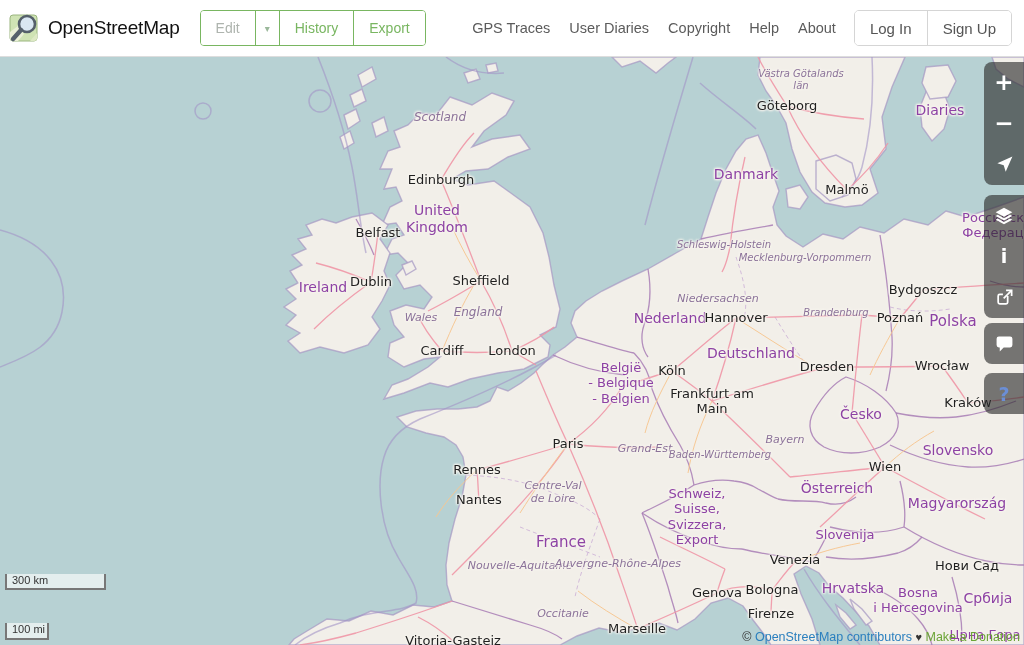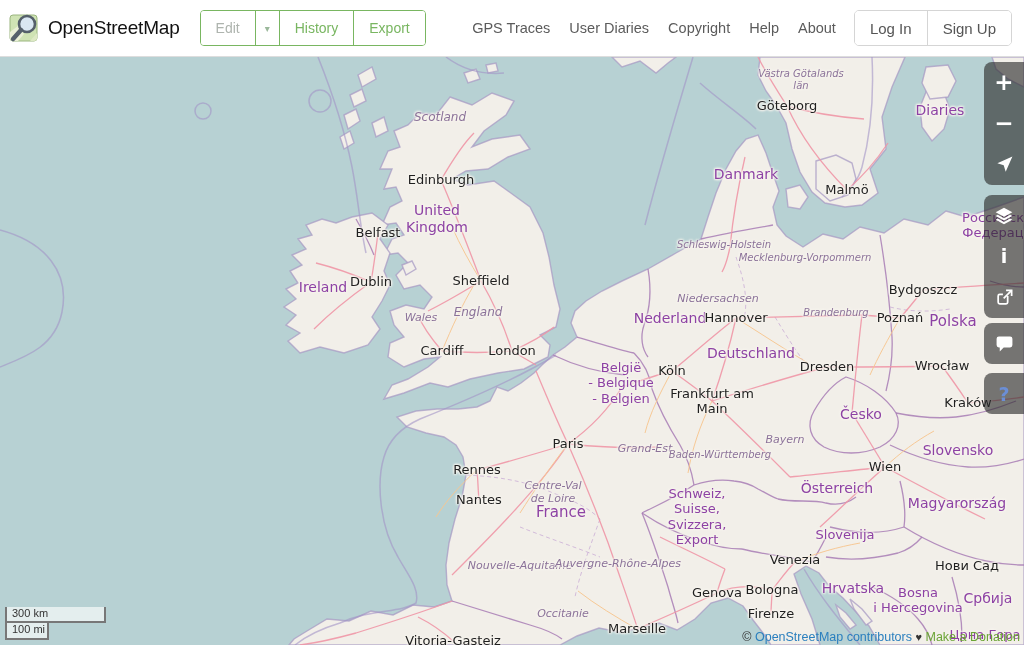--- a/index.html
+++ b/index.html
@@ -39,21 +39,21 @@
     display:flex;align-items:center;justify-content:center;cursor:pointer;padding:0;}
   .ctl .glyph{font-family:"DejaVu Sans",sans-serif;font-weight:bold;font-size:23px;color:#fff;line-height:1;}
   .ctl .glyph.small{font-size:19px;}
   .ctl .help-glyph{color:var(--help-blue,#6b8ed6);font-size:19px;font-weight:bold;
     font-family:"DejaVu Sans",sans-serif;}
   #ctl-zoom{top:5px;}  #ctl-mid{top:138px;}  #ctl-note{top:266px;}  #ctl-help{top:316px;}
   
   #scale{position:absolute;left:5px;bottom:5px;z-index:9;color:#333;
     font:11px/1.25 "Liberation Sans",sans-serif;}
   .scale-bar{background:rgba(255,255,255,.62);border:2px solid #777;border-top:none;
-    padding:0 0 1px 5px;box-sizing:border-box;}
+    padding:0 0 1px 5px;box-sizing:border-box;margin-top:33px;}
   .scale-bar.km{width:101px;}
   .scale-bar.mi{width:44px;}
   
   #attrib{position:absolute;right:4px;bottom:1px;z-index:9;font:12.5px "Liberation Sans",sans-serif;
     color:#333;white-space:nowrap;}
   #attrib .link{color:var(--link-blue,#2a7fbe);cursor:pointer;}
   #attrib .heart{color:#333;font-size:11px;}
   #attrib .donate{color:var(--donate-green,#6ba435);cursor:pointer;}
 </style>
 </head>
@@ -284,21 +284,21 @@
       <div class="mlabel country" style="left: 953px; top: 265px; font-size: 15px;">
         <div>Polska</div>
       </div>
       <div class="mlabel country" style="left: 1001px; top: 168px; font-size: 13px;">
         <div>Российская</div>
         <div>Федерация</div>
       </div>
       <div class="mlabel country" style="left: 861px; top: 357px; font-size: 14px;">
         <div>Česko</div>
       </div>
-      <div class="mlabel country" style="left: 561px; top: 456px; font-size: 15px;">
+      <div class="mlabel country" style="left: 561px; top: 486px; font-size: 15px;">
         <div>France</div>
       </div>
       <div class="mlabel country" style="left: 697px; top: 460px; font-size: 13px;">
         <div>Schweiz,</div>
         <div>Suisse,</div>
         <div>Svizzera,</div>
         <div>Export</div>
       </div>
       <div class="mlabel country" style="left: 837px; top: 431px; font-size: 14px;">
         <div>Österreich</div>

